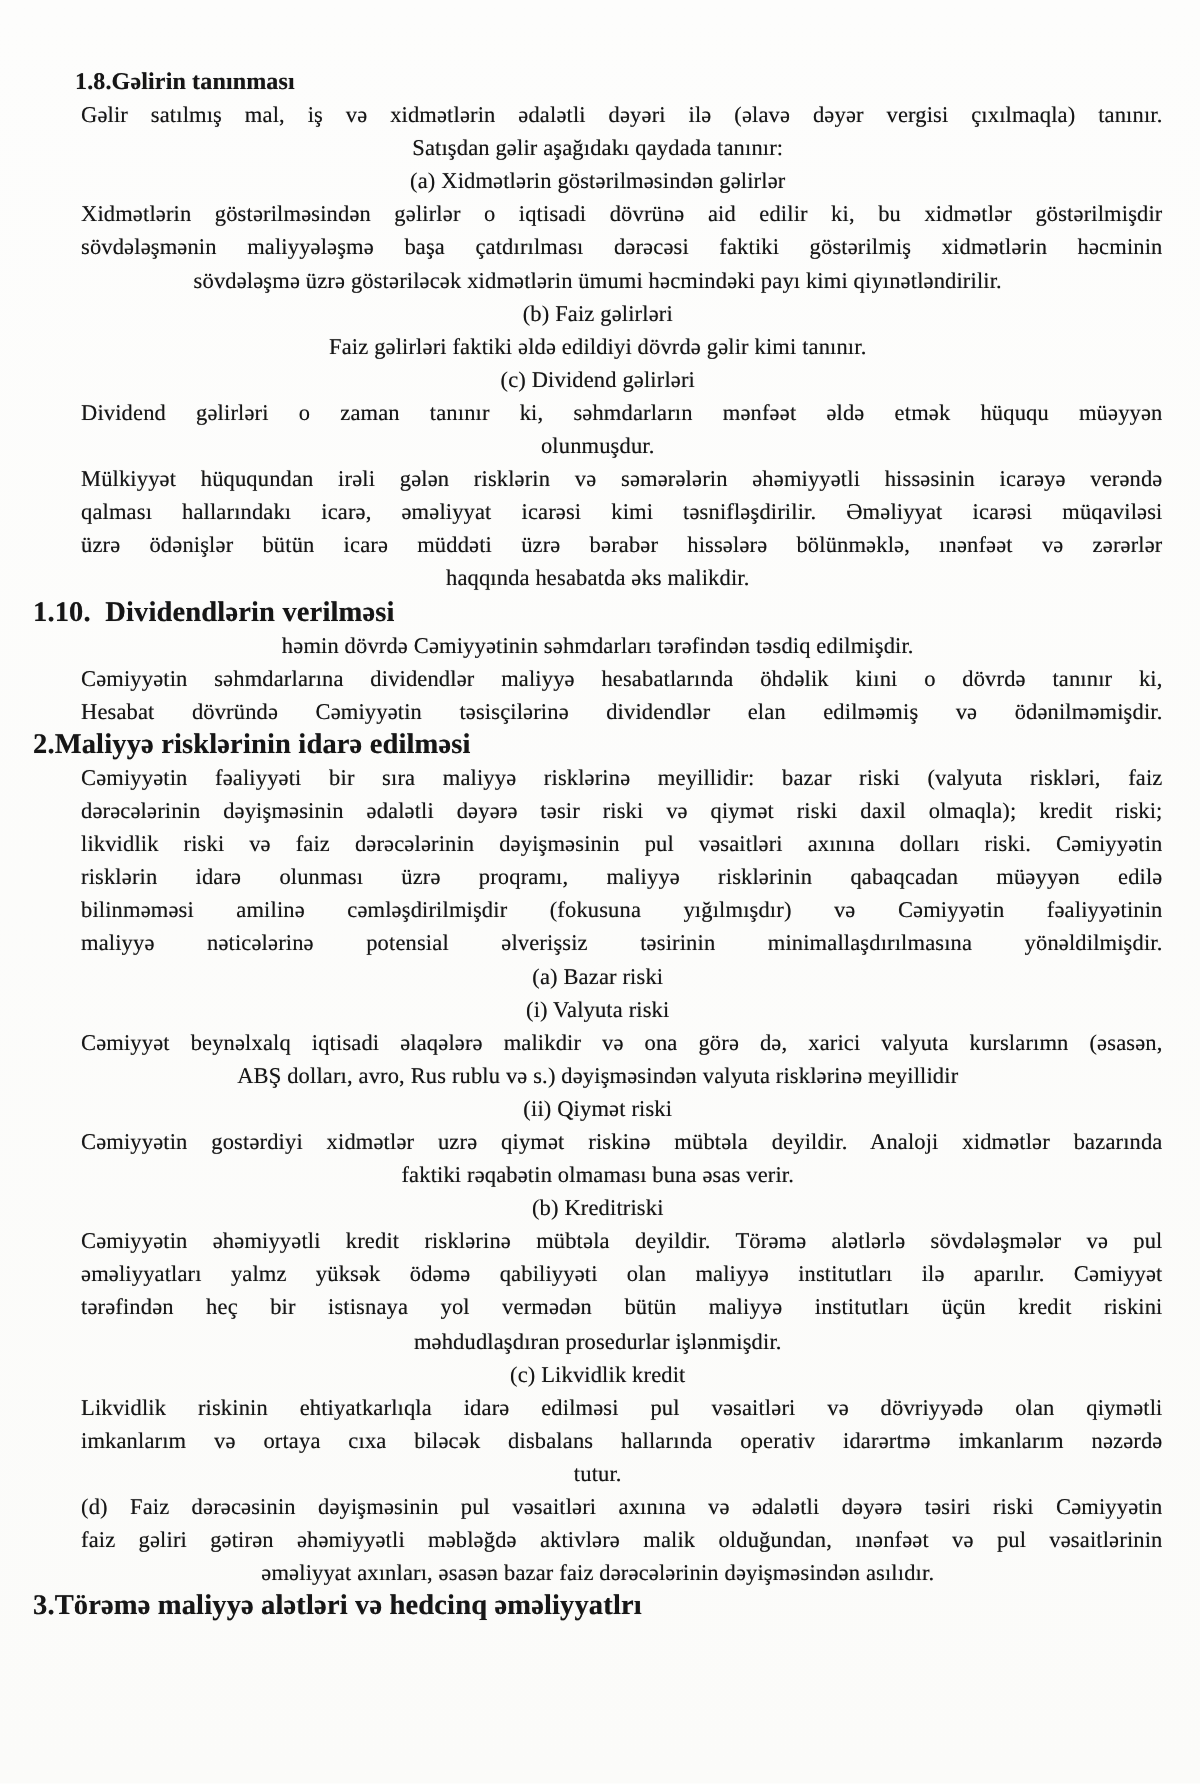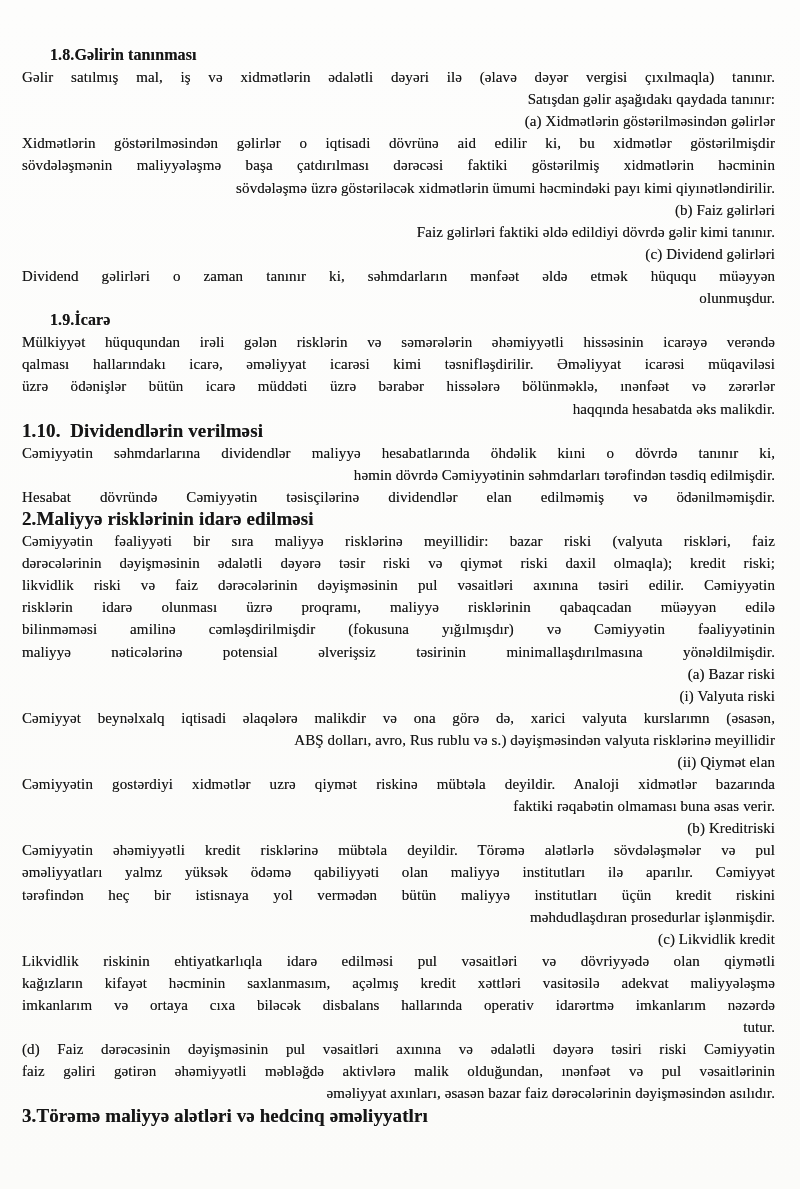--- a/index.html
+++ b/index.html
@@ -26,24 +26,25 @@
     height: 22.1px;
     overflow: hidden;
     letter-spacing: 0.1px;
     
     text-shadow: 0 0 0.45px rgba(10,10,10,0.55);
   }
   
   .line.full {
     text-align: justify;
     text-align-last: justify;
+    margin-left: 32px;
   }
   
   .line.left {
-    text-align: right;
+    text-align: center;
   }
   
   .line.heading {
     font-weight: bold;
     font-size: 19px;
   }
   
   .line.heading-indent {
     font-weight: bold;
     font-size: 16px;
@@ -59,50 +60,48 @@
     <div class="line left">Satışdan gəlir aşağıdakı qaydada tanınır:</div>
     <div class="line left">(a) Xidmətlərin göstərilməsindən gəlirlər</div>
     <div class="line full">Xidmətlərin göstərilməsindən gəlirlər o iqtisadi dövrünə aid edilir ki, bu xidmətlər göstərilmişdir</div>
     <div class="line full">sövdələşmənin maliyyələşmə başa çatdırılması dərəcəsi faktiki göstərilmiş xidmətlərin həcminin</div>
     <div class="line left">sövdələşmə üzrə göstəriləcək xidmətlərin ümumi həcmindəki payı kimi qiyınətləndirilir.</div>
     <div class="line left">(b) Faiz gəlirləri</div>
     <div class="line left">Faiz gəlirləri faktiki əldə edildiyi dövrdə gəlir kimi tanınır.</div>
     <div class="line left">(c) Dividend gəlirləri</div>
     <div class="line full">Dividend gəlirləri o zaman tanınır ki, səhmdarların mənfəət əldə etmək hüququ müəyyən</div>
     <div class="line left">olunmuşdur.</div>
-    <div class="line heading-indent">1.9.İcarə</div>
     <div class="line full">Mülkiyyət hüququndan irəli gələn risklərin və səmərələrin əhəmiyyətli hissəsinin icarəyə verəndə</div>
     <div class="line full">qalması hallarındakı icarə, əməliyyat icarəsi kimi təsnifləşdirilir. Əməliyyat icarəsi müqaviləsi</div>
     <div class="line full">üzrə ödənişlər bütün icarə müddəti üzrə bərabər hissələrə bölünməklə, ınənfəət və zərərlər</div>
     <div class="line left">haqqında hesabatda əks malikdir.</div>
     <div class="line heading">1.10.&nbsp; Dividendlərin verilməsi</div>
+    <div class="line left">həmin dövrdə Cəmiyyətinin səhmdarları tərəfindən təsdiq edilmişdir.</div>
     <div class="line full">Cəmiyyətin səhmdarlarına dividendlər maliyyə hesabatlarında öhdəlik kiıni o dövrdə tanınır ki,</div>
-    <div class="line left">həmin dövrdə Cəmiyyətinin səhmdarları tərəfindən təsdiq edilmişdir.</div>
     <div class="line full">Hesabat dövründə Cəmiyyətin təsisçilərinə dividendlər elan edilməmiş və ödənilməmişdir.</div>
     <div class="line heading">2.Maliyyə risklərinin idarə edilməsi</div>
     <div class="line full">Cəmiyyətin fəaliyyəti bir sıra maliyyə risklərinə meyillidir: bazar riski (valyuta riskləri, faiz</div>
     <div class="line full">dərəcələrinin dəyişməsinin ədalətli dəyərə təsir riski və qiymət riski daxil olmaqla); kredit riski;</div>
-    <div class="line full">likvidlik riski və faiz dərəcələrinin dəyişməsinin pul vəsaitləri axınına təsiri edilir. Cəmiyyətin</div>
+    <div class="line full">likvidlik riski və faiz dərəcələrinin dəyişməsinin pul vəsaitləri axınına dolları riski. Cəmiyyətin</div>
     <div class="line full">risklərin idarə olunması üzrə proqramı, maliyyə risklərinin qabaqcadan müəyyən edilə</div>
     <div class="line full">bilinməməsi amilinə cəmləşdirilmişdir (fokusuna yığılmışdır) və Cəmiyyətin fəaliyyətinin</div>
     <div class="line full">maliyyə nəticələrinə potensial əlverişsiz təsirinin minimallaşdırılmasına yönəldilmişdir.</div>
     <div class="line left">(a) Bazar riski</div>
     <div class="line left">(i) Valyuta riski</div>
     <div class="line full">Cəmiyyət beynəlxalq iqtisadi əlaqələrə malikdir və ona görə də, xarici valyuta kurslarımn (əsasən,</div>
     <div class="line left">ABŞ dolları, avro, Rus rublu və s.) dəyişməsindən valyuta risklərinə meyillidir</div>
-    <div class="line left">(ii) Qiymət elan</div>
+    <div class="line left">(ii) Qiymət riski</div>
     <div class="line full">Cəmiyyətin gostərdiyi xidmətlər uzrə qiymət riskinə mübtəla deyildir. Analoji xidmətlər bazarında</div>
     <div class="line left">faktiki rəqabətin olmaması buna əsas verir.</div>
     <div class="line left">(b) Kreditriski</div>
     <div class="line full">Cəmiyyətin əhəmiyyətli kredit risklərinə mübtəla deyildir. Törəmə alətlərlə sövdələşmələr və pul</div>
     <div class="line full">əməliyyatları yalmz yüksək ödəmə qabiliyyəti olan maliyyə institutları ilə aparılır. Cəmiyyət</div>
     <div class="line full">tərəfindən heç bir istisnaya yol vermədən bütün maliyyə institutları üçün kredit riskini</div>
     <div class="line left">məhdudlaşdıran prosedurlar işlənmişdir.</div>
     <div class="line left">(c) Likvidlik kredit</div>
     <div class="line full">Likvidlik riskinin ehtiyatkarlıqla idarə edilməsi pul vəsaitləri və dövriyyədə olan qiymətli</div>
-    <div class="line full">kağızların kifayət həcminin saxlanmasım, açəlmış kredit xəttləri vasitəsilə adekvat maliyyələşmə</div>
     <div class="line full">imkanlarım və ortaya cıxa biləcək disbalans hallarında operativ idarərtmə imkanlarım nəzərdə</div>
     <div class="line left">tutur.</div>
     <div class="line full">(d) Faiz dərəcəsinin dəyişməsinin pul vəsaitləri axınına və ədalətli dəyərə təsiri riski Cəmiyyətin</div>
     <div class="line full">faiz gəliri gətirən əhəmiyyətli məbləğdə aktivlərə malik olduğundan, ınənfəət və pul vəsaitlərinin</div>
     <div class="line left">əməliyyat axınları, əsasən bazar faiz dərəcələrinin dəyişməsindən asılıdır.</div>
     <div class="line heading">3.Törəmə maliyyə alətləri və hedcinq əməliyyatlrı</div>
   </div>
 
 </body></html>

